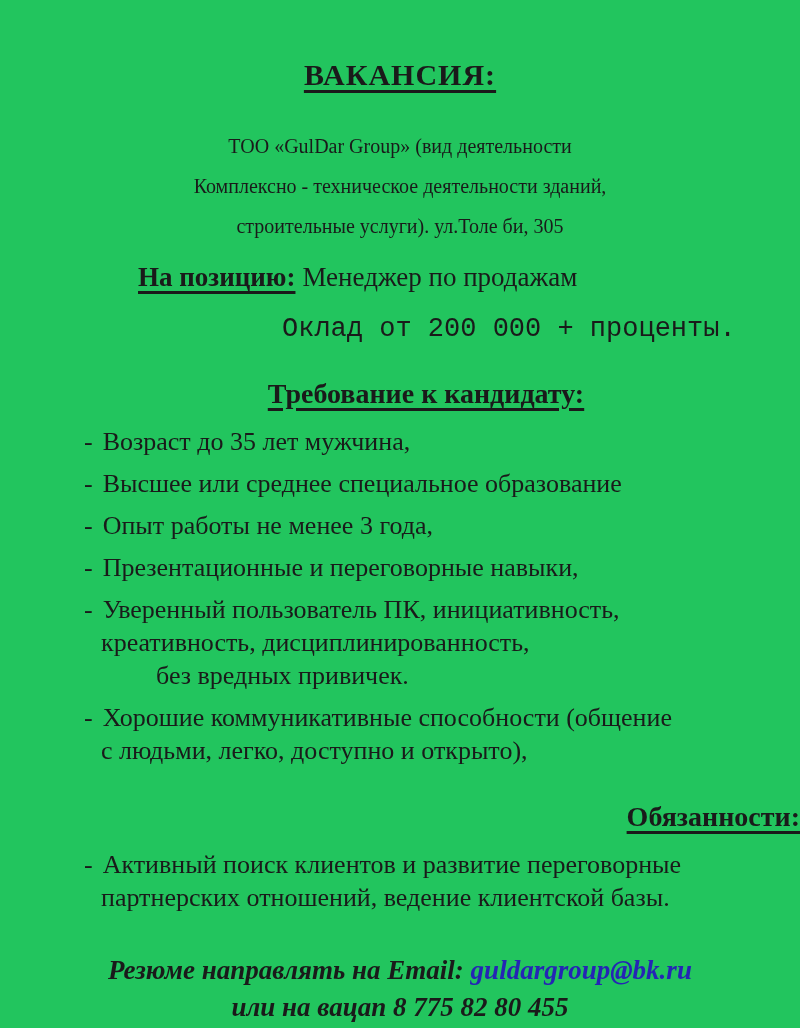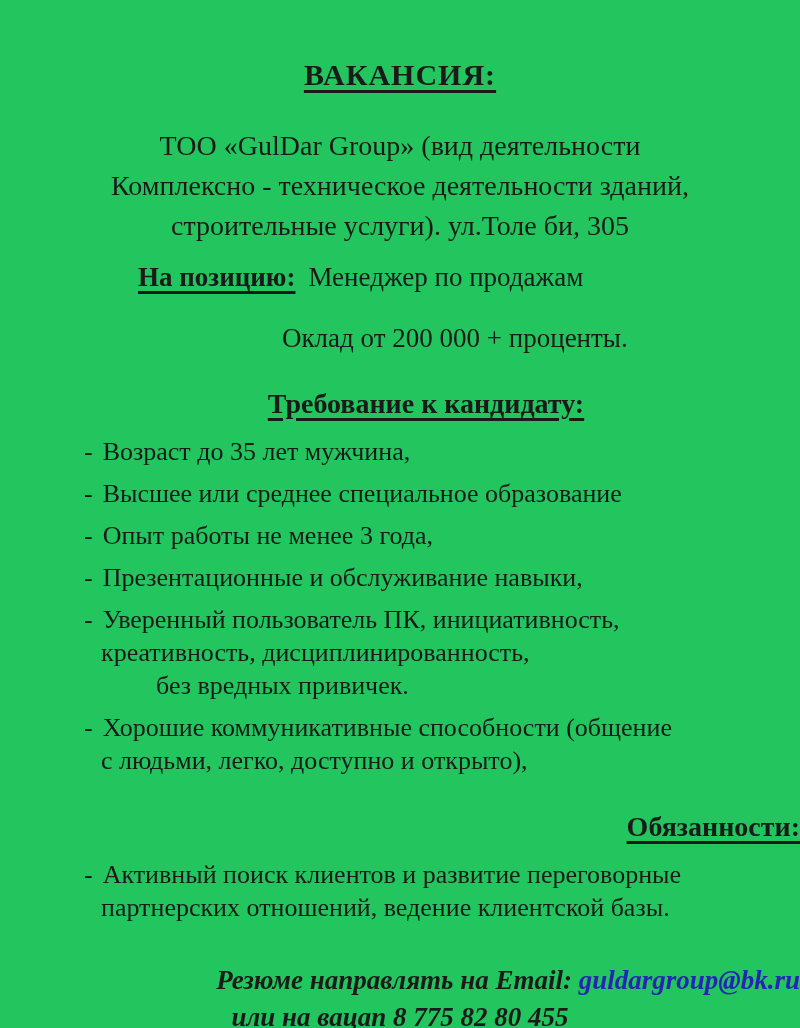--- a/index.html
+++ b/index.html
@@ -26,35 +26,36 @@
     margin: 0;
     padding-top: 58px;
     text-align: center;
     font-size: 30px;
     font-weight: bold;
     letter-spacing: 1px;
   }
   .company {
     margin: 34px 40px 0 40px;
     text-align: center;
-    font-size: 28px;
+    font-size: 20px;
     line-height: 40px;
   }
   .cline { display: block; }
   .position {
     margin: 16px 40px 0 138px;
     font-size: 27px;
   }
   .position .label {
     font-weight: bold;
   }
-  .pos-val { margin-left: 13px; }
+  .pos-val { margin-left: 7px; }
   .salary {
-    margin: 30px 40px 0 282px;
+    margin: 21px 40px 0 282px;
     font-size: 27px;
+    font-family: Liberation Mono, monospace;
   }
   .req-heading {
     margin: 34px 0 0 0;
     text-align: center;
     font-size: 28px;
     font-weight: bold;
     transform: translateX(26px);
   }
   .duties-heading {
     margin: 34px 0 0 0;
@@ -66,21 +67,21 @@
   .bullet {
     margin: 0 36px 9px 84px;
     font-size: 26px;
     line-height: 33px;
   }
   .dash { margin-right: 10px; }
   .cont { padding-left: 17px; }
   .extra { padding-left: 72px; }
   .footer1 {
     margin: 38px 0 0 0;
-    text-align: right;
+    text-align: center;
     font-size: 27px;
     font-weight: bold;
     font-style: italic;
     line-height: 37px;
   }
   .footer2 {
     margin: 0;
     text-align: center;
     font-size: 27px;
     font-weight: bold;
@@ -118,21 +119,21 @@
     <p class="bullet">
       <span class="dash">-</span><span>Возраст до 35 лет мужчина,</span>
     </p>
     <p class="bullet">
       <span class="dash">-</span><span>Высшее или среднее специальное образование</span>
     </p>
     <p class="bullet">
       <span class="dash">-</span><span>Опыт работы не менее 3 года,</span>
     </p>
     <p class="bullet">
-      <span class="dash">-</span><span>Презентационные и обслуживание навыки,</span>
+      <span class="dash">-</span><span>Презентационные и переговорные навыки,</span>
     </p>
     <p class="bullet">
       <span class="dash">-</span><span>Уверенный пользователь ПК, инициативность,</span><br>
       <span class="cont">креативность, дисциплинированность,</span><br>
       <span class="extra">без вредных привичек.</span>
     </p>
     <p class="bullet">
       <span class="dash">-</span><span>Хорошие коммуникативные способности (общение</span><br>
       <span class="cont">с людьми, легко, доступно и открыто),</span>
     </p>

